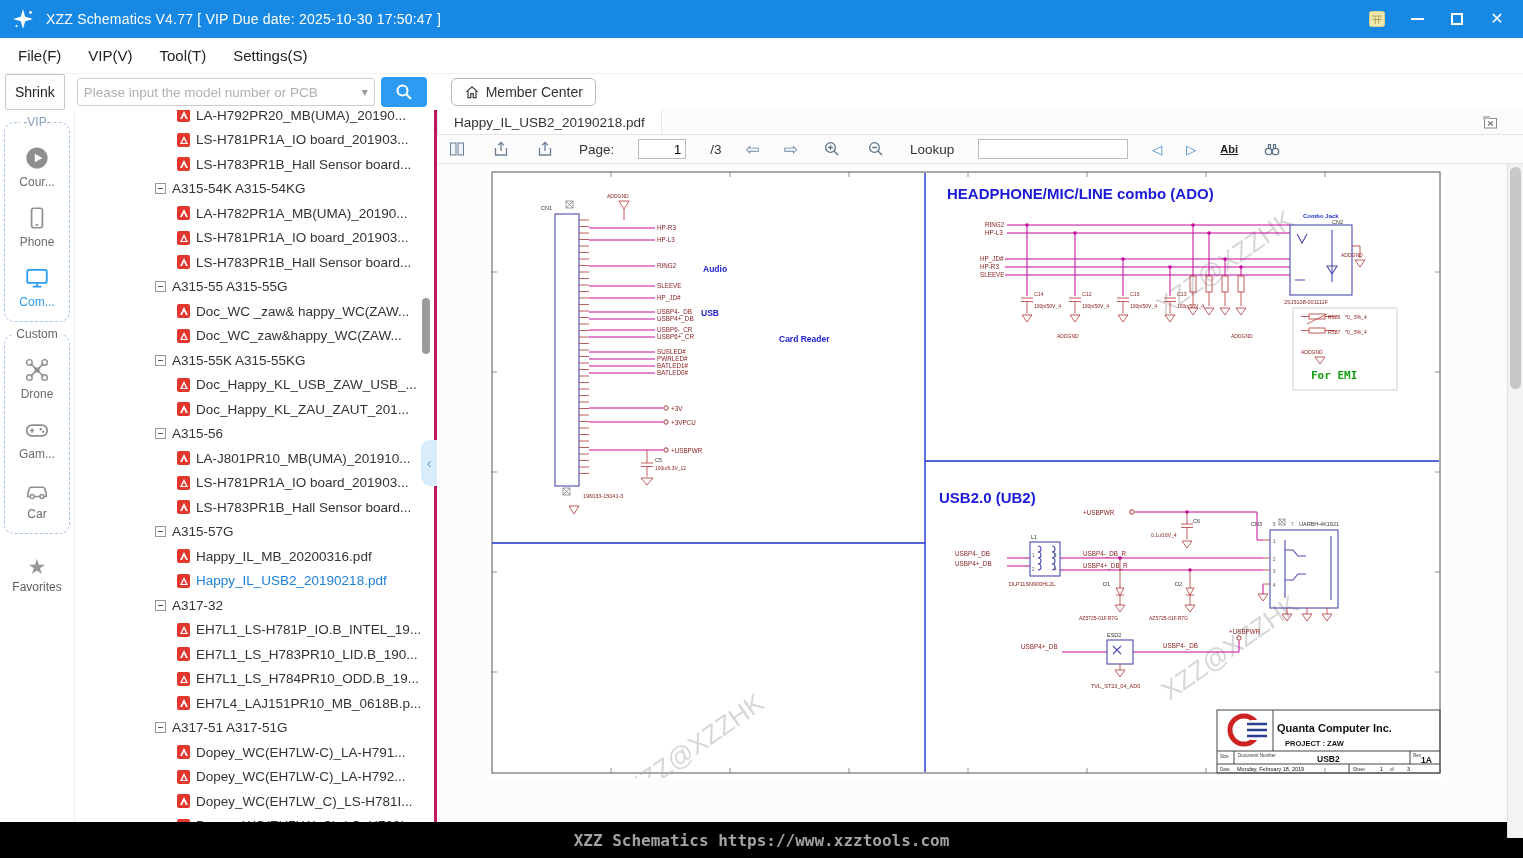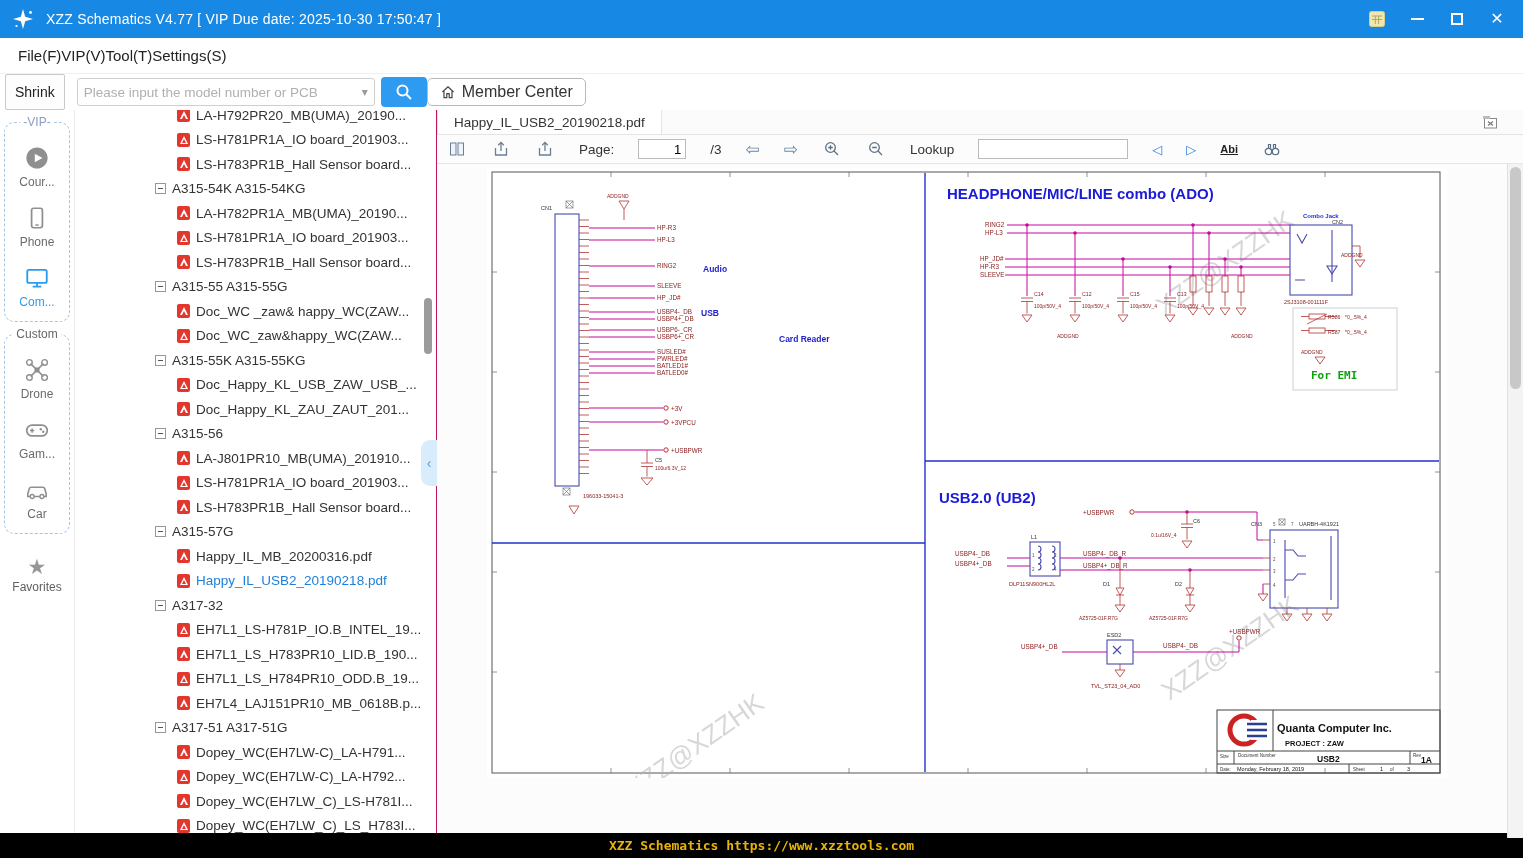--- a/index.html
+++ b/index.html
@@ -10,54 +10,54 @@
     display:flex;align-items:center;color:#fff}
   .app-logo{width:46px;display:flex;justify-content:center;align-items:center}
   .win-title{font-size:14px;letter-spacing:.2px}
   .tb-right{margin-left:auto;display:flex;align-items:center;gap:20px;padding-right:16px}
   .win-btn{cursor:default;display:flex;align-items:center;justify-content:center;width:20px;height:20px}
   .min-glyph{width:13px;height:2px;background:#fff;display:inline-block}
   .max-glyph{width:12px;height:12px;border:2px solid #fff;display:inline-block}
   .close-glyph{font-size:16px;line-height:1}
   
   .menubar{position:absolute;top:38px;left:0;right:0;height:36px;background:#fff;
-    display:flex;align-items:center;padding-left:18px;font-size:15px;color:#222;
+    display:flex;align-items:center;gap:27px;padding-left:18px;font-size:15px;color:#222;
     border-bottom:1px solid #f0f0f0}
   
   .topbar{position:absolute;top:74px;left:0;right:0;height:36px;background:#fff;
     display:flex;align-items:center}
   .shrink-btn{margin-left:5px;height:36px;padding:0 9px;border:1px solid #c9c9c9;background:#fdfdfd;
     font-size:14px;color:#222;border-radius:2px;display:flex;align-items:center}
   .search-wrap{margin-left:12px;width:298px;height:28px;border:1px solid #cfcfcf;border-radius:3px;
     display:flex;align-items:center;padding:0 6px;background:#fff}
   .search-wrap input{flex:1;border:none;outline:none;font-size:13.5px;color:#333;
     font-family:"Liberation Sans",sans-serif}
   .search-wrap input::placeholder{color:#b0b0b0}
   .caret{color:#9a9a9a;font-size:12px}
   .search-btn{margin-left:6px;width:46px;height:30px;background:#2e9bf2;border-radius:4px;
     display:flex;align-items:center;justify-content:center}
-  .member-btn{height:28px;border:1px solid #b9b9b9;border-radius:5px;background:#fff;
-    display:flex;align-items:center;gap:6px;padding:0 12px;font-size:16px;color:#333}
+  .member-btn{margin-left:24px;height:28px;border:1px solid #b9b9b9;border-radius:5px;background:#fff;
+    display:flex;align-items:center;gap:6px;padding:0 12px;font-size:14px;color:#333}
   
   .content{position:absolute;top:110px;left:0;right:0;bottom:20px;display:flex}
   
   .sidebar{width:75px;border-right:1px solid #ececec;position:relative;background:#fff;flex:none}
   .side-box{border:1px dashed #a5c4e4;border-radius:10px;margin:12px 4px 4px;padding:0 0 12px}
   .legend{margin:-8px auto 0;text-align:center;font-size:12px;background:#fff;
     width:fit-content;padding:0 3px}
   .legend.vip{color:#8a9ec2}
   .legend.custom{color:#666}
   .side-item{display:flex;flex-direction:column;align-items:center;gap:4px;margin-top:16px;
     color:#6b6b6b;font-size:12px}
   .side-item.active{color:#2b9df0}
   .fav{display:flex;flex-direction:column;align-items:center;gap:3px;margin-top:22px;
     color:#5f5f5f;font-size:12px}
   .star{font-size:21px;color:#979797;line-height:1}
   
-  .tree{width:362px;border-right:1px solid #be185d;position:relative;overflow:hidden;background:#fff;flex:none}
+  .tree{width:362px;border-right:3px solid #be185d;position:relative;overflow:hidden;background:#fff;flex:none}
   .tree-inner{margin-top:-7px}
   .row{height:24.5px;display:flex;align-items:center;font-size:13.5px;color:#333;white-space:nowrap;gap:6px}
   .row.group{padding-left:80px}
   .row.file{padding-left:102px}
   .row.selected .lbl{color:#1f80d8}
   .minus-box{width:11px;height:11px;border:1px solid #979797;position:relative;flex:none;background:#fff}
   .minus-box::after{content:"";position:absolute;left:2px;right:2px;top:4px;height:1px;background:#555}
   .pdf-ico{width:13px;height:14px;background:#e3372e;border-radius:2px;position:relative;flex:none}
   .pdf-ico::before{content:"";position:absolute;left:2.5px;top:3px;border-left:4px solid transparent;
     border-right:4px solid transparent;border-bottom:8px solid #fff}
@@ -84,23 +84,23 @@
     padding-right:4px;outline:none;font-family:"Liberation Sans",sans-serif}
   .lookup-input{width:150px;height:20px;border:1px solid #bbb;outline:none;
     font-family:"Liberation Sans",sans-serif;font-size:13px;padding:0 4px}
   .abi{font-size:11px;font-weight:bold;color:#222;text-decoration:underline}
   .canvas{flex:1;position:relative;background:#fcfcfc;overflow:hidden}
   .page{position:absolute;left:50px;top:4px;width:960px;height:610px;background:#fff}
   .v-scroll{position:absolute;right:0;top:54px;bottom:0;width:16px;background:#f3f3f3;
     border-left:1px solid #e0e0e0;z-index:5}
   .v-thumb{position:absolute;top:3px;left:2px;width:11px;height:222px;background:#c8c8c8;border-radius:6px}
   
-  .statusbar{position:absolute;bottom:0;left:0;right:0;height:25px;background:#000;
+  .statusbar{position:absolute;bottom:0;left:0;right:0;height:36px;background:#000;
     display:flex;align-items:center;justify-content:center;
-    font-family:"DejaVu Sans Mono",monospace;font-size:13px;font-weight:bold;color:#eab308}
+    font-family:"DejaVu Sans Mono",monospace;font-size:16px;font-weight:bold;color:#a3a3a3}
   
   svg text{font-family:"Liberation Sans",sans-serif}
   .pb{fill:none;stroke:#555;stroke-width:1}
   .tick{stroke:#777;stroke-width:.8}
   .bl{stroke:#2233cc;stroke-width:1.4;fill:none}
   .wire{stroke:#c40a9c;stroke-width:1;fill:none}
   .comp{stroke:#b23333;stroke-width:.8;fill:none}
   .conn{stroke:#4a4ab0;stroke-width:1.1;fill:none}
   .xm{stroke:#777;stroke-width:.7;fill:none}
   .gnd{stroke:#b23333;stroke-width:.8;fill:none}

